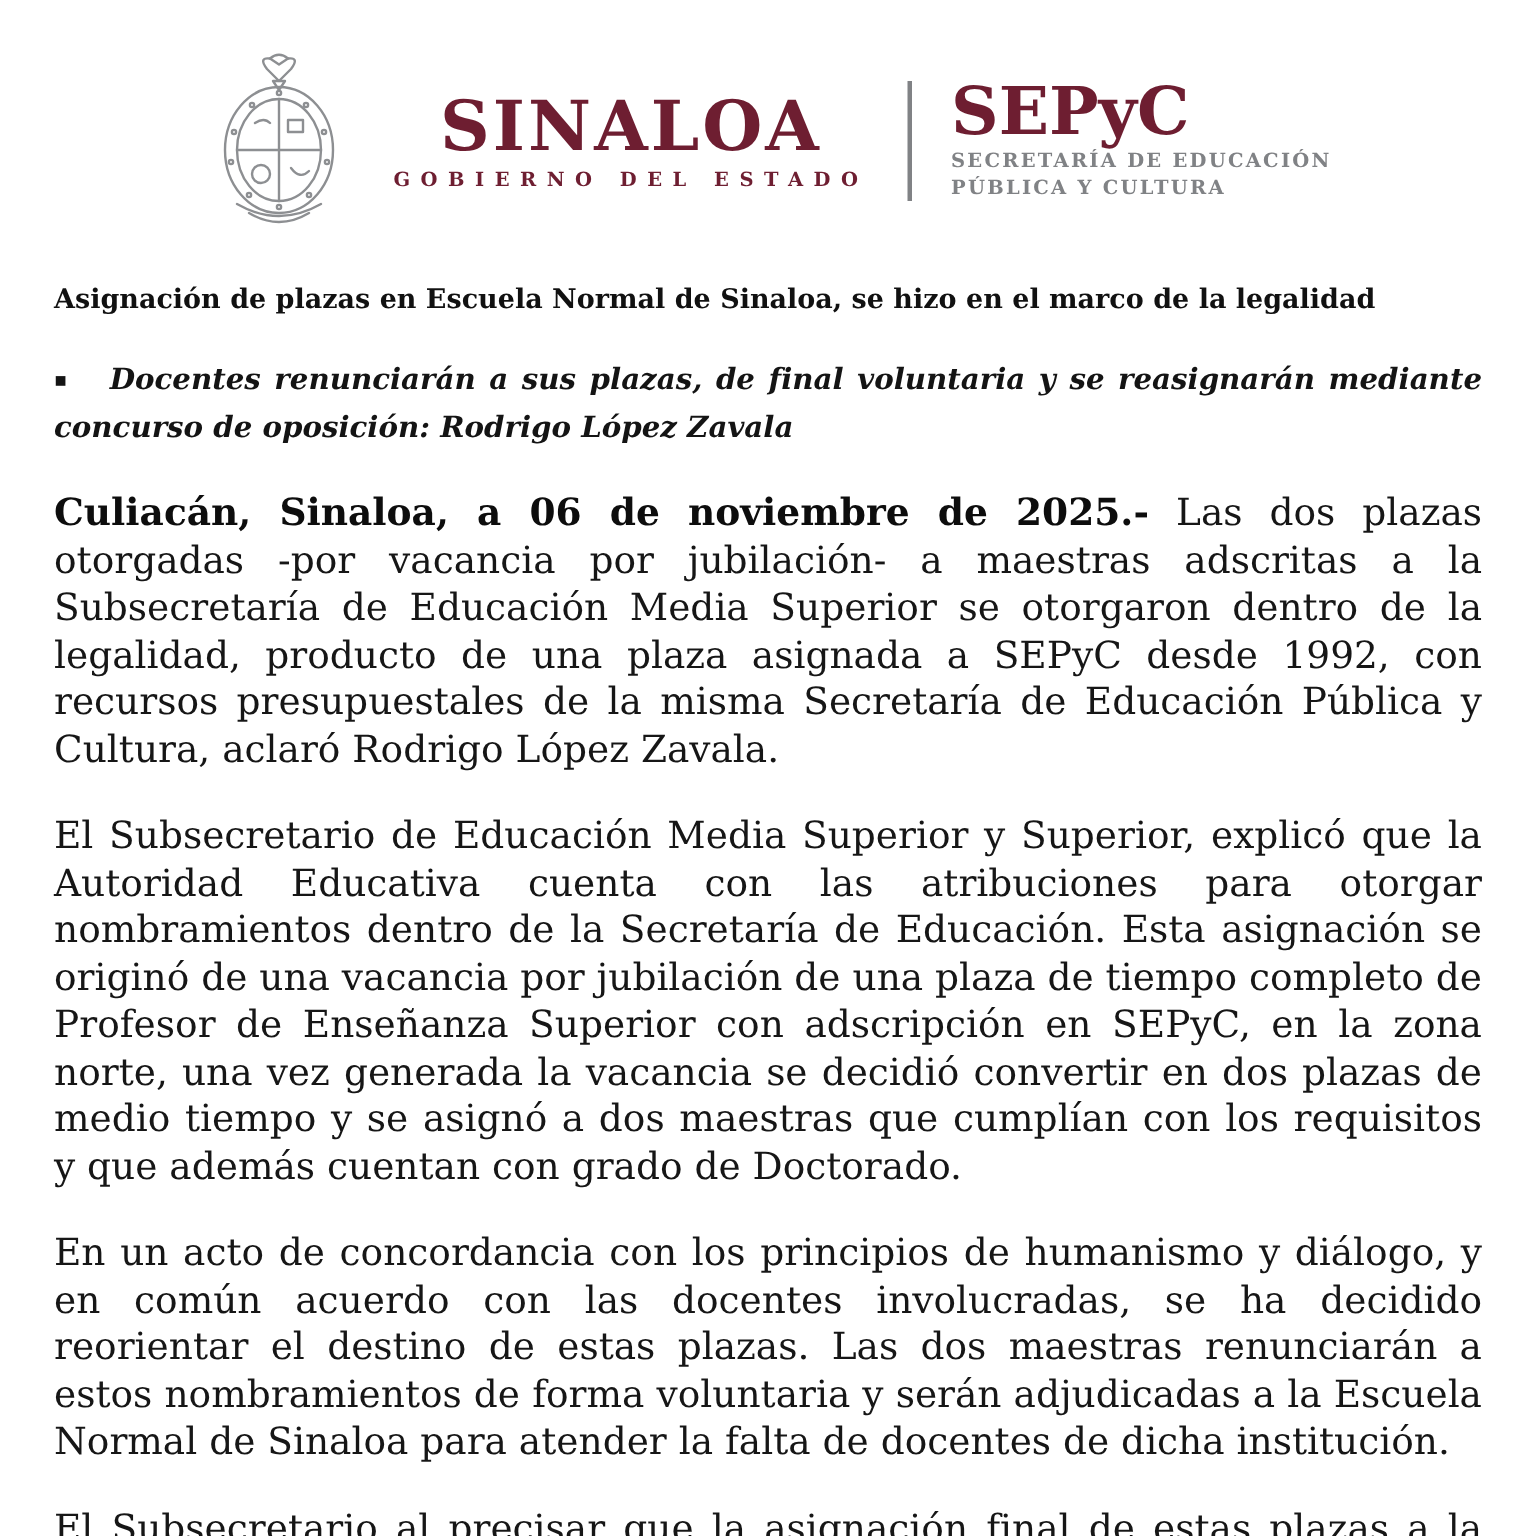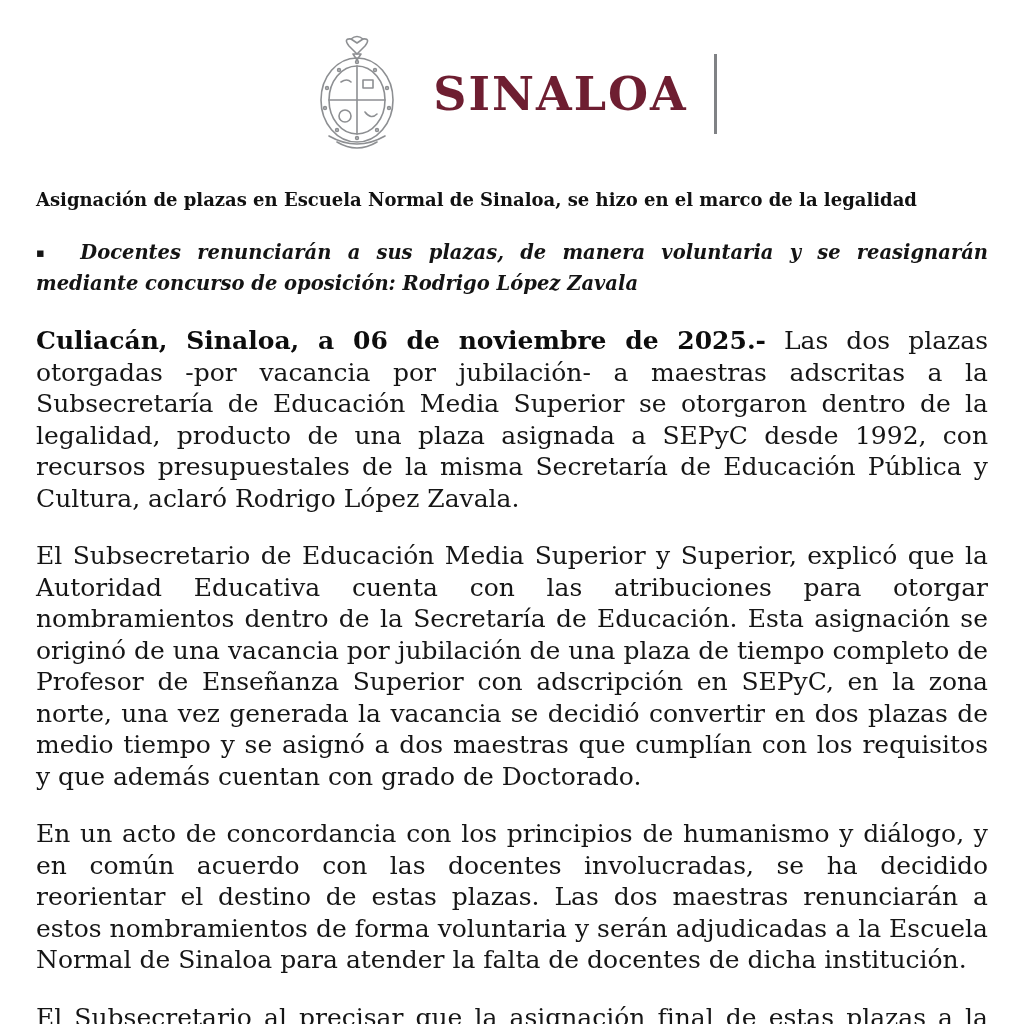--- a/index.html
+++ b/index.html
@@ -88,29 +88,35 @@
         <circle cx="20" cy="54" r="1.4"></circle>
           <circle cx="32" cy="36" r="1.4"></circle>
 
         <path d="M22 102 Q50 118 78 102"></path>
         <path d="M30 108 Q50 120 70 108"></path>
       </svg>
     </span>
 
     <span class="brand-state">
       <span class="state-name">SINALOA</span>
+      <span class="state-sub">GOBIERNO DEL ESTADO</span>
     </span>
 
     <span class="brand-divider"></span>
 
+    <span class="brand-org">
+      <span class="org-acronym">SEPyC</span>
+      <span class="org-line">SECRETARÍA DE EDUCACIÓN</span>
+      <span class="org-line">PÚBLICA Y CULTURA</span>
+    </span>
   </div>
 
   <h1 class="doc-title">Asignación de plazas en Escuela Normal de Sinaloa, se hizo en el marco de la legalidad</h1>
 
-  <p class="doc-bullet"><span class="marker">▪</span><span>Docentes renunciarán a sus plazas, de manera voluntaria y se reasignarán mediante concurso de oposición: Rodrigo López Zavala</span></p>
+  <p class="doc-bullet"><span class="marker">▪</span><span>Docentes renunciarán a sus plazas, de final voluntaria y se reasignarán mediante concurso de oposición: Rodrigo López Zavala</span></p>
 
   <p class="doc-par"><span class="lead">Culiacán, Sinaloa, a 06 de noviembre de 2025.-</span><span> Las dos plazas otorgadas -por vacancia por jubilación- a maestras adscritas a la Subsecretaría de Educación Media Superior se otorgaron dentro de la legalidad, producto de una plaza asignada a SEPyC desde 1992, con recursos presupuestales de la misma Secretaría de Educación Pública y Cultura, aclaró Rodrigo López Zavala.</span></p>
 
   <p class="doc-par"><span>El Subsecretario de Educación Media Superior y Superior, explicó que la Autoridad Educativa cuenta con las atribuciones para otorgar nombramientos dentro de la Secretaría de Educación. Esta asignación se originó de una vacancia por jubilación de una plaza de tiempo completo de Profesor de Enseñanza Superior con adscripción en SEPyC, en la zona norte, una vez generada la vacancia se decidió convertir en dos plazas de medio tiempo y se asignó a dos maestras que cumplían con los requisitos y que además cuentan con grado de Doctorado.</span></p>
 
   <p class="doc-par"><span>En un acto de concordancia con los principios de humanismo y diálogo, y en común acuerdo con las docentes involucradas, se ha decidido reorientar el destino de estas plazas. Las dos maestras renunciarán a estos nombramientos de forma voluntaria y serán adjudicadas a la Escuela Normal de Sinaloa para atender la falta de docentes de dicha institución.</span></p>
 
   <p class="doc-par"><span>El Subsecretario al precisar que la asignación final de estas plazas a la ENS se realizará a través de Convocatoria, reiteró el compromiso de SEPyC con la transparencia y el fortalecimiento del sistema educativo de Sinaloa. Destacó que en todas las Instituciones Formadores de Docentes, incluida la Escuela Normal de Sinaloa, desde noviembre de 2021 hasta la fecha, todas las promociones de plazas y recategorizaciones se han llevado a cabo por Convocatoria y con base a la normatividad vigente acordada en el 2018, y que a la fecha suman más de 200 maestras y maestros beneficiados.</span></p>
 
 </div>

